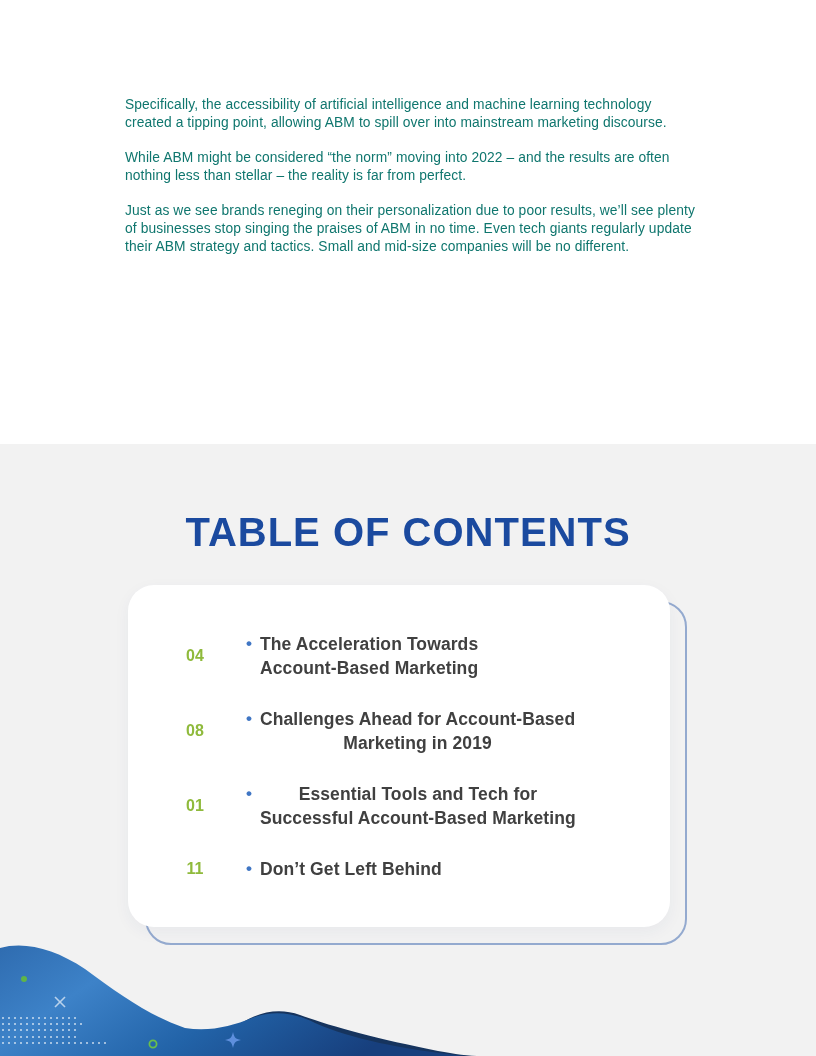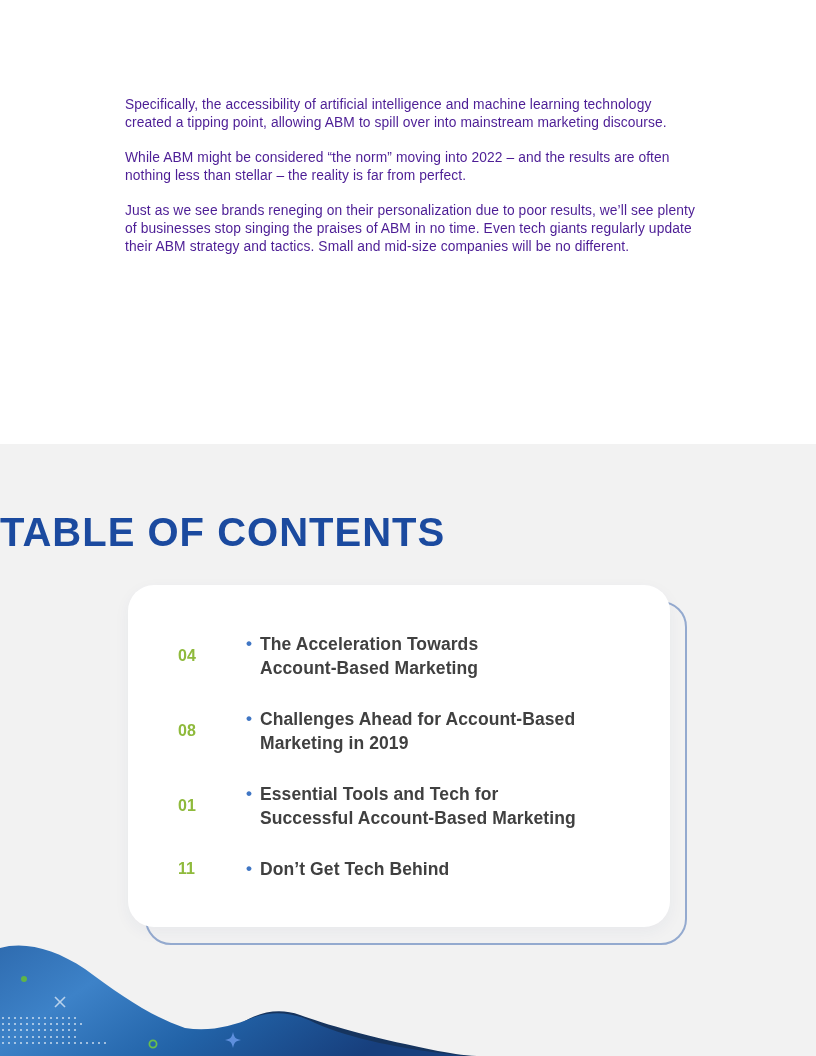--- a/index.html
+++ b/index.html
@@ -21,36 +21,36 @@
   .top-section {
     position: relative;
     width: 816px;
     height: 444px;
     background: #ffffff;
     padding: 96px 121px 0 125px;
   }
   .top-section p {
     font-size: 13.8px;
     line-height: 18px;
-    color: #4c1d95;
+    color: #0f766e;
     margin-bottom: 17px;
     letter-spacing: 0.1px;
     max-width: 572px;
   }
   
   .bottom-section {
     position: relative;
     width: 816px;
     height: 612px;
     background: #f2f2f2;
     overflow: hidden;
   }
   .toc-title {
     margin-top: 66px;
-    text-align: left;
+    text-align: center;
     font-size: 40px;
     font-weight: 800;
     letter-spacing: 1px;
     color: #1b4a9f;
   }
   
   .card-wrap {
     position: relative;
     width: 560px;
     margin: 30px 0 0 128px;
@@ -73,20 +73,21 @@
     border-radius: 26px;
     box-shadow: 0 5px 16px rgba(30, 60, 110, 0.05);
     padding: 47px 30px 0 50px;
     display: flex;
     flex-direction: column;
     gap: 27px;
   }
   .toc-row {
     display: flex;
     align-items: center;
+    text-align: center;
   }
   .toc-num {
     width: 34px;
     margin-right: 34px;
     font-size: 16px;
     font-weight: 700;
     color: #8fba3c;
     flex: 0 0 auto;
   }
   .toc-entry {
@@ -162,21 +163,21 @@
             <span class="toc-bullet">•</span>
             <span class="toc-text">Essential Tools and Tech for
 Successful Account-Based Marketing</span>
           </div>
         </div>
 
         <div class="toc-row">
           <div class="toc-num">11</div>
           <div class="toc-entry">
             <span class="toc-bullet">•</span>
-            <span class="toc-text">Don’t Get Tech Behind</span>
+            <span class="toc-text">Don’t Get Left Behind</span>
           </div>
         </div>
 
       </div>
     </div>
 
     <svg class="wave-svg" viewBox="0 0 500 120" preserveAspectRatio="none" aria-hidden="true">
       <defs>
         <linearGradient id="waveGrad" x1="0" y1="0" x2="1" y2="0.35">
           <stop offset="0" stop-color="#2f6cb0"></stop>

